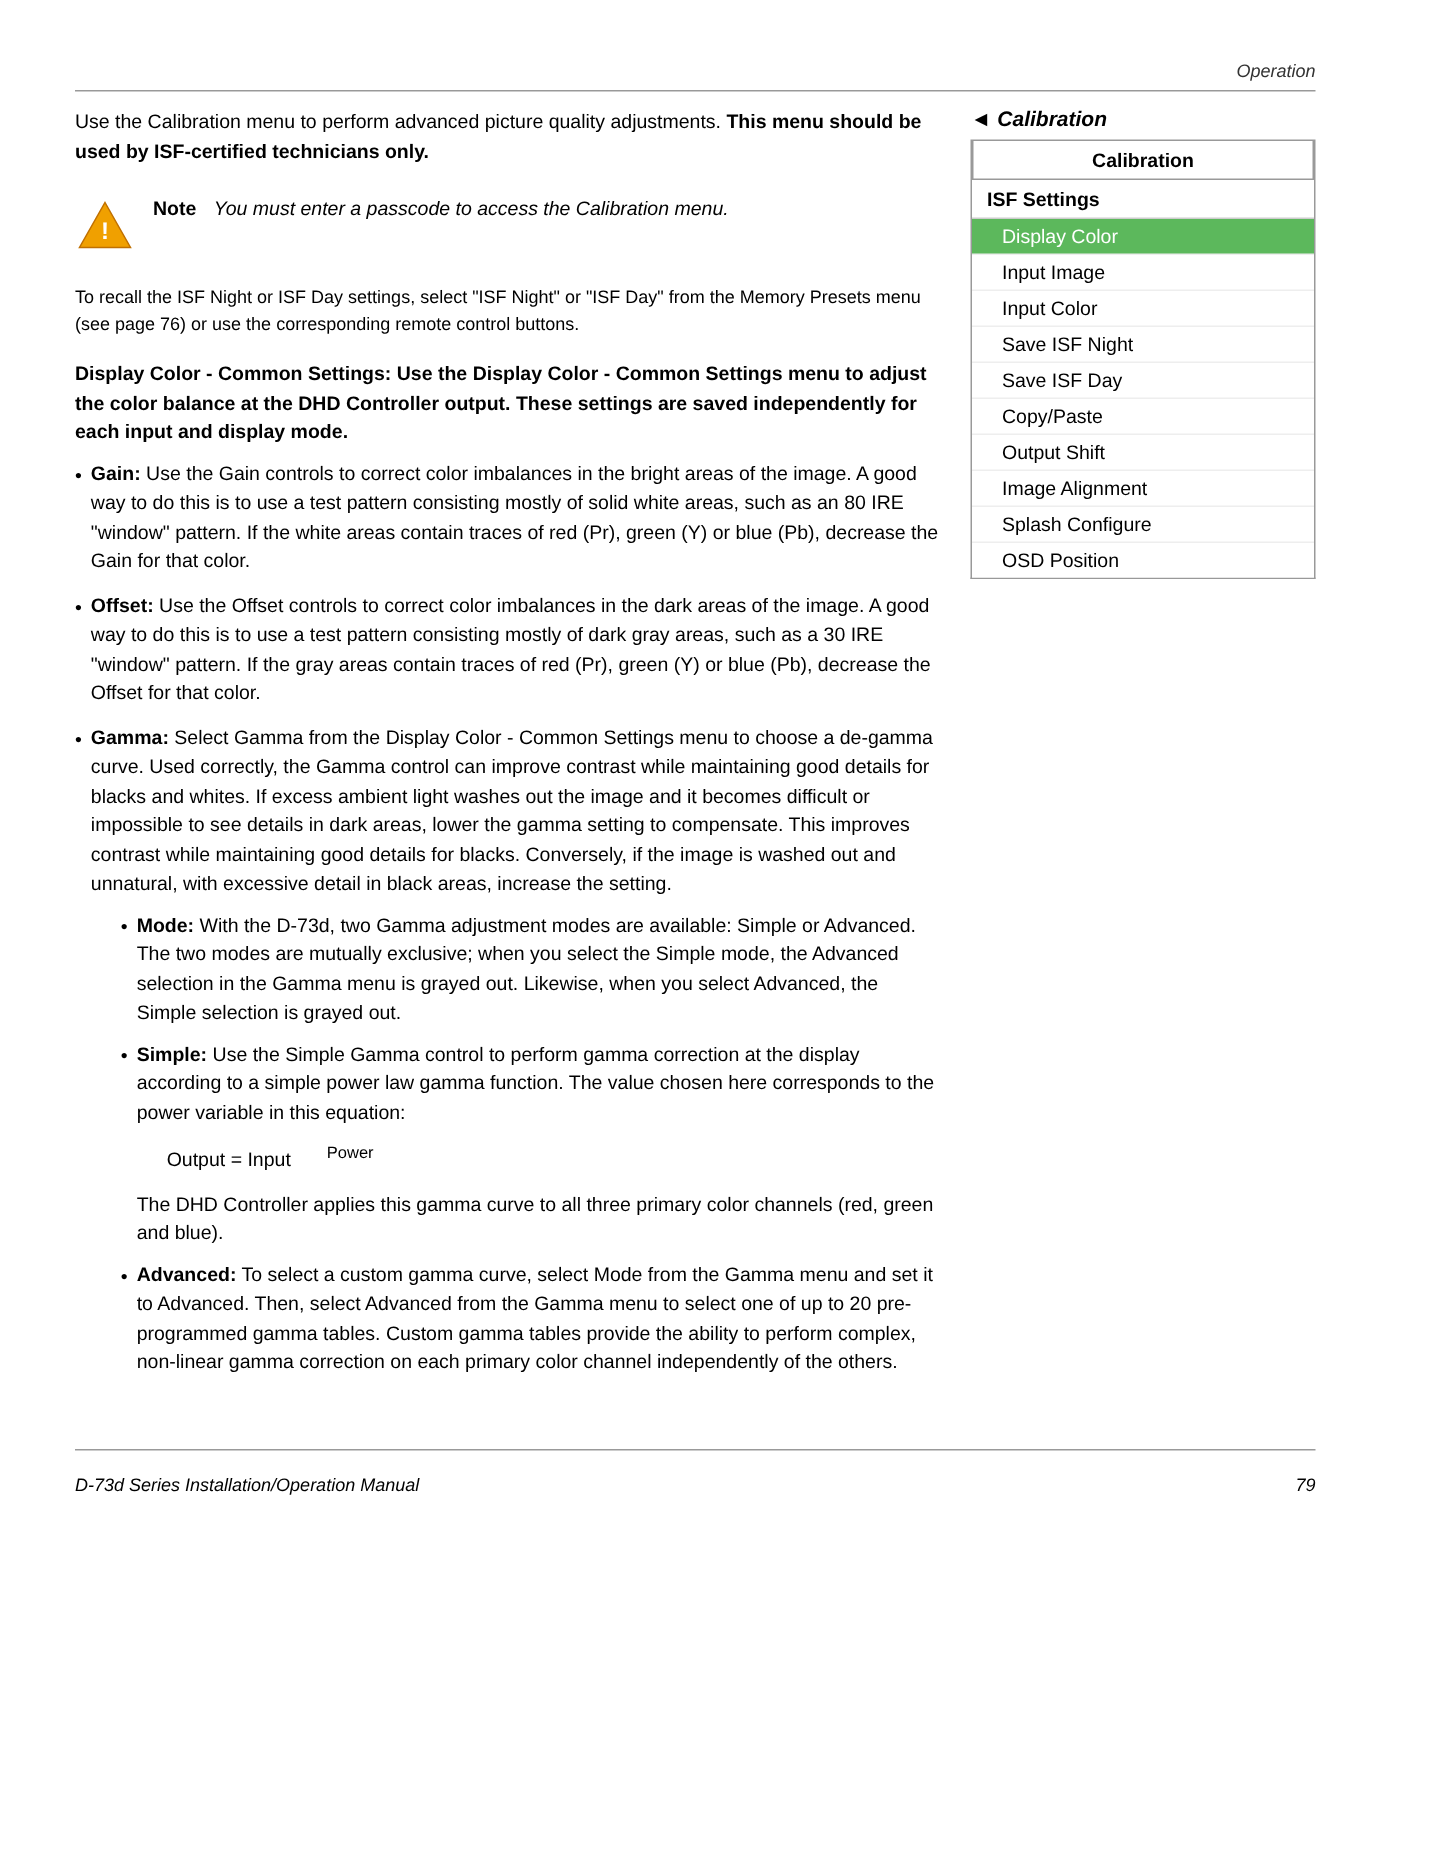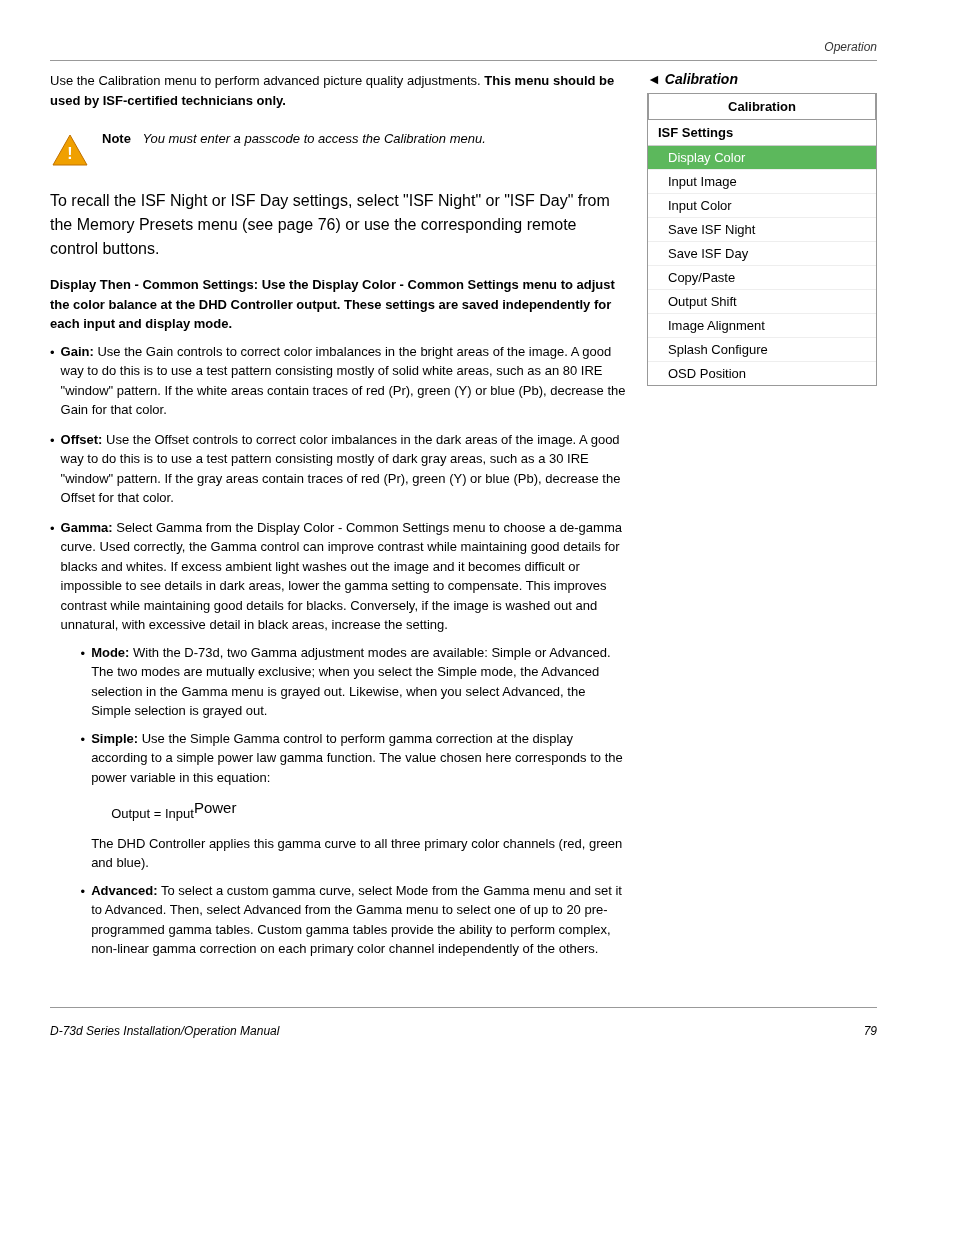--- a/index.html
+++ b/index.html
@@ -69,21 +69,21 @@
       font-size: 13px;
       margin-right: 8px;
     }
     .note-text {
       font-style: italic;
       font-size: 13px;
       line-height: 1.5;
       margin-top: 16px;
     }
     .recall-text {
-      font-size: 16px;
+      font-size: 12px;
       line-height: 1.5;
       margin-bottom: 14px;
     }
     .section-heading {
       font-size: 13px;
       font-weight: bold;
       line-height: 1.5;
       margin-bottom: 8px;
     }
     .bullet-list {
@@ -115,22 +115,23 @@
       margin-bottom: 8px;
       font-size: 13px;
       line-height: 1.5;
     }
     .equation-block {
       margin: 10px 0 10px 20px;
       font-size: 13px;
       line-height: 1.5;
     }
     sup {
-      font-size: 15px;
+      font-size: 11px;
       vertical-align: super;
+      margin-left: 24px;
     }
     .footer-line {
       border-top: 1px solid #999;
       margin-top: 30px;
     }
     .page-footer {
       display: flex;
       justify-content: space-between;
       margin-top: 16px;
       font-size: 12px;
@@ -209,21 +210,21 @@
         </div>
         <div>
           <span class="note-label">Note</span>
           <span class="note-text">You must enter a passcode to access the Calibration menu.</span>
         </div>
       </div>
 
       <p class="recall-text">To recall the ISF Night or ISF Day settings, select "ISF Night" or "ISF Day" from the Memory Presets menu (see page 76) or use the corresponding remote control buttons.</p>
 
       <p class="section-heading">
-        <strong>Display Then - Common Settings:</strong><span> Use the Display Color - Common Settings menu to adjust the color balance at the DHD Controller output. These settings are saved independently for each input and display mode.</span>
+        <strong>Display Color - Common Settings:</strong><span> Use the Display Color - Common Settings menu to adjust the color balance at the DHD Controller output. These settings are saved independently for each input and display mode.</span>
       </p>
 
       <ul class="bullet-list">
 
         <li>
           <span class="bullet-dot">•</span>
           <span>
             <strong>Gain:</strong><span> Use the Gain controls to correct color imbalances in the bright areas of the image. A good way to do this is to use a test pattern consisting mostly of solid white areas, such as an 80 IRE "window" pattern. If the white areas contain traces of red (Pr), green (Y) or blue (Pb), decrease the Gain for that color.</span>
           </span>
         </li>

